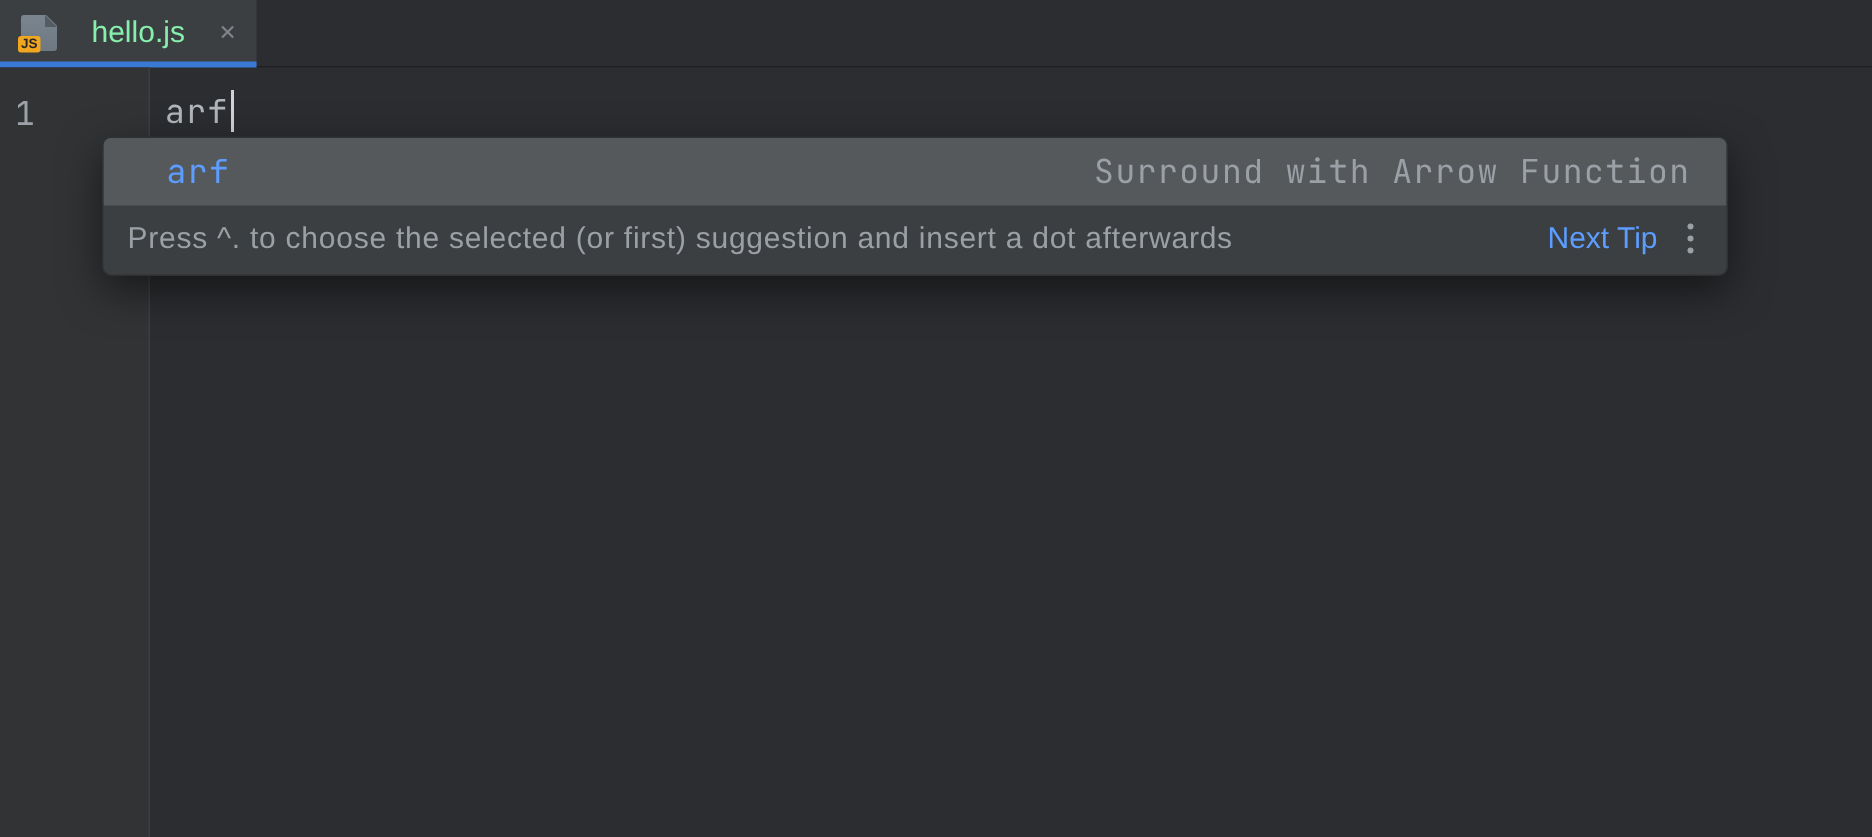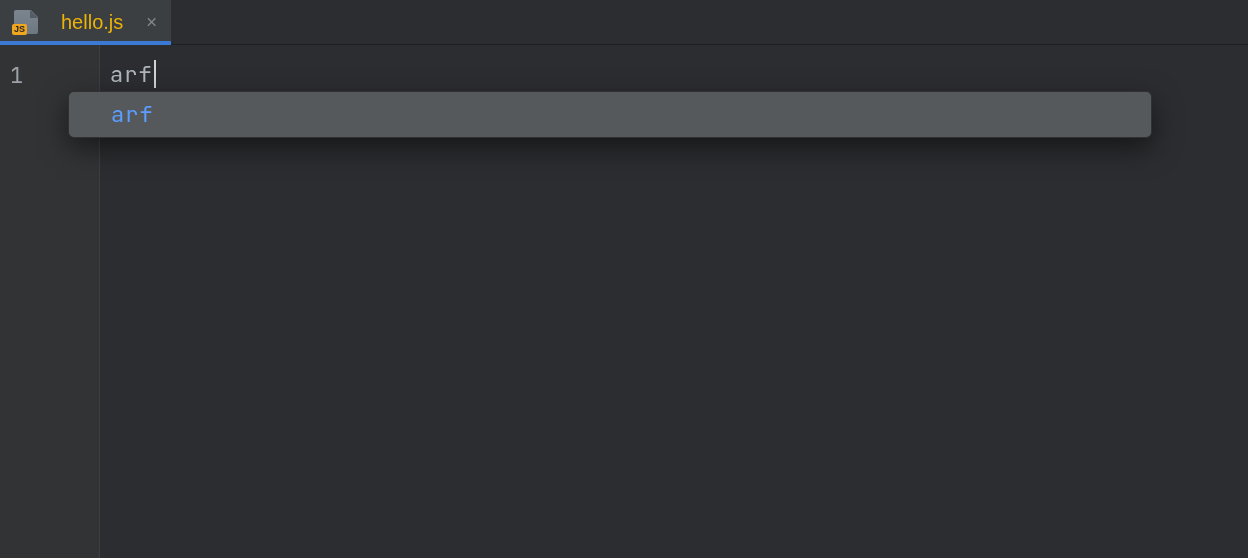--- a/index.html
+++ b/index.html
@@ -24,21 +24,21 @@
   .tab {
     display: flex;
     align-items: center;
     padding: 0 14px;
     gap: 23px;
     position: relative;
     background: #3c3f41;
     cursor: pointer;
   }
   .tab-label {
-    color: #eab308;
+    color: #86efac;
     font-size: 20px;
     font-family: -apple-system, "Segoe UI", sans-serif;
   }
   .tab-close {
     color: #808489;
     font-size: 18px;
     line-height: 1;
   }
   .tab-underline {
     position: absolute;
@@ -209,17 +209,27 @@
   </div>
   <div class="code-area">
     <div class="code-line">
       <span class="code-text">arf</span>
       <span class="caret"></span>
     </div>
 
     <div class="popup">
       <div class="popup-row">
         <span class="left">arf</span>
+        <span class="right">Surround with Arrow Function</span>
+      </div>
+      <div class="popup-footer">
+        <span class="hint">Press ^. to choose the selected (or first) suggestion and insert a dot afterwards</span>
+        <span class="link">Next Tip</span>
+        <div class="kebab">
+          <span></span>
+            <span></span>
+            <span></span>
+        </div>
       </div>
     </div>
 
   </div>
 </div>
 
 </body></html>

